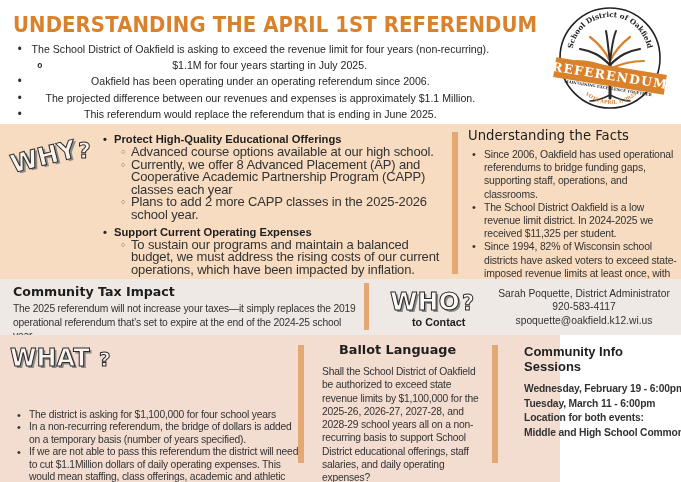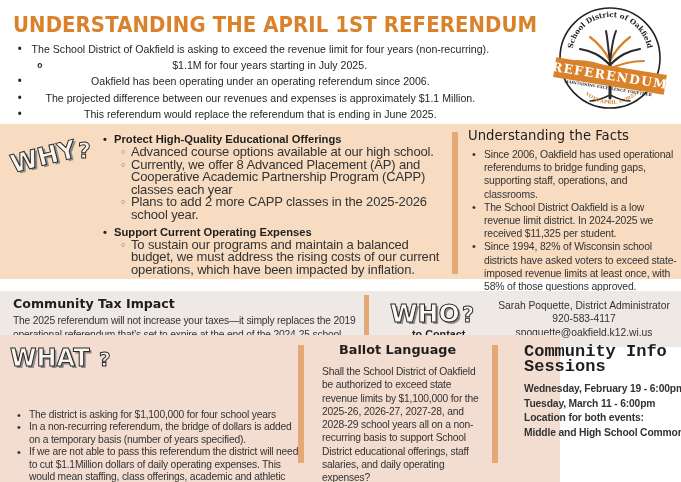--- a/index.html
+++ b/index.html
@@ -27,38 +27,38 @@
   .why-sub li::before { content: "○"; position: absolute; left: 0; top: 0; font-size: 7px; color: #555; }
 
   .divider { position: absolute; background: #e3a873; width: 6px; }
 
   .facts { position: absolute; left: 466px; top: 124px; width: 215px; height: 155px; }
   .facts-title { position: absolute; left: 2px; top: 4px; font-family: "DejaVu Sans", sans-serif; font-weight: normal; font-size: 13.2px; color: #1d1d1d; white-space: nowrap; }
   .facts ul { position: absolute; left: 2px; top: 24px; width: 210px; list-style: none; }
   .facts li { font-size: 10.4px; line-height: 13.2px; color: #333; position: relative; padding-left: 16px; letter-spacing: -0.15px; }
   .facts li::before { content: "•"; position: absolute; left: 4px; top: 0; font-size: 11px; }
 
-  .tax { position: absolute; left: 0; top: 279px; width: 681px; height: 56px; background: #efe9e5; margin-top: 12px; }
+  .tax { position: absolute; left: 0; top: 279px; width: 681px; height: 56px; background: #efe9e5; }
   .tax-title { position: absolute; left: 13px; top: 5px; font-family: "DejaVu Sans", sans-serif; font-weight: bold; font-size: 12.6px; color: #1e1e1e; white-space: nowrap; }
   .tax-text { position: absolute; left: 13px; top: 23px; width: 350px; font-size: 10.3px; line-height: 13.6px; color: #333; letter-spacing: -0.2px; }
 
   .who-badge { position: absolute; left: 388px; top: 6px; width: 92px; height: 32px; }
   .who-sub { position: absolute; left: 412px; top: 37px; font-weight: bold; font-size: 10.8px; color: #1e1e1e; white-space: nowrap; }
   .contact { position: absolute; left: 490px; top: 8px; width: 188px; text-align: center; font-size: 10.3px; line-height: 13.4px; color: #333; }
 
   .bottom { position: absolute; left: 0; top: 335px; width: 560px; height: 147px; background: #f3ddd1; }
   .what-badge { position: absolute; left: 9px; top: 7px; width: 108px; height: 30px; }
   .what-list { position: absolute; left: 14px; top: 46px; width: 285px; list-style: none; margin-top: 28px; }
   .what-list li { font-size: 10.3px; line-height: 12.4px; color: #333; position: relative; padding-left: 15px; letter-spacing: -0.2px; }
   .what-list li::before { content: "•"; position: absolute; left: 3px; top: 0; font-size: 11px; }
 
   .ballot-title { position: absolute; left: 322px; top: 7px; font-family: "DejaVu Sans", sans-serif; font-weight: bold; font-size: 12.8px; color: #1e1e1e; white-space: nowrap; margin-left: 17px; }
   .ballot-text { position: absolute; left: 322px; top: 30px; width: 160px; font-size: 10.3px; line-height: 13.3px; color: #333; letter-spacing: -0.2px; }
 
-  .info-title { position: absolute; left: 524px; top: 9px; width: 150px; font-family: Liberation Mono, monospace; font-weight: bold; font-size: 17px; line-height: 15px; color: #1e1e1e; }
+  .info-title { position: absolute; left: 524px; top: 9px; width: 150px; font-family: Liberation Sans, sans-serif; font-weight: bold; font-size: 13px; line-height: 15px; color: #1e1e1e; }
   .info-lines { position: absolute; left: 524px; top: 47px; width: 155px; font-size: 10.3px; line-height: 14.6px; color: #333; letter-spacing: -0.15px; }
   .info-lines div { white-space: nowrap; font-weight: bold; }
 </style>
 </head>
 <body>
 
 <div class="top">
   <div class="title">UNDERSTANDING THE APRIL 1ST REFERENDUM</div>
   <ul class="top-list">
     <li>The School District of Oakfield is asking to exceed the revenue limit for four years (non-recurring).</li>

